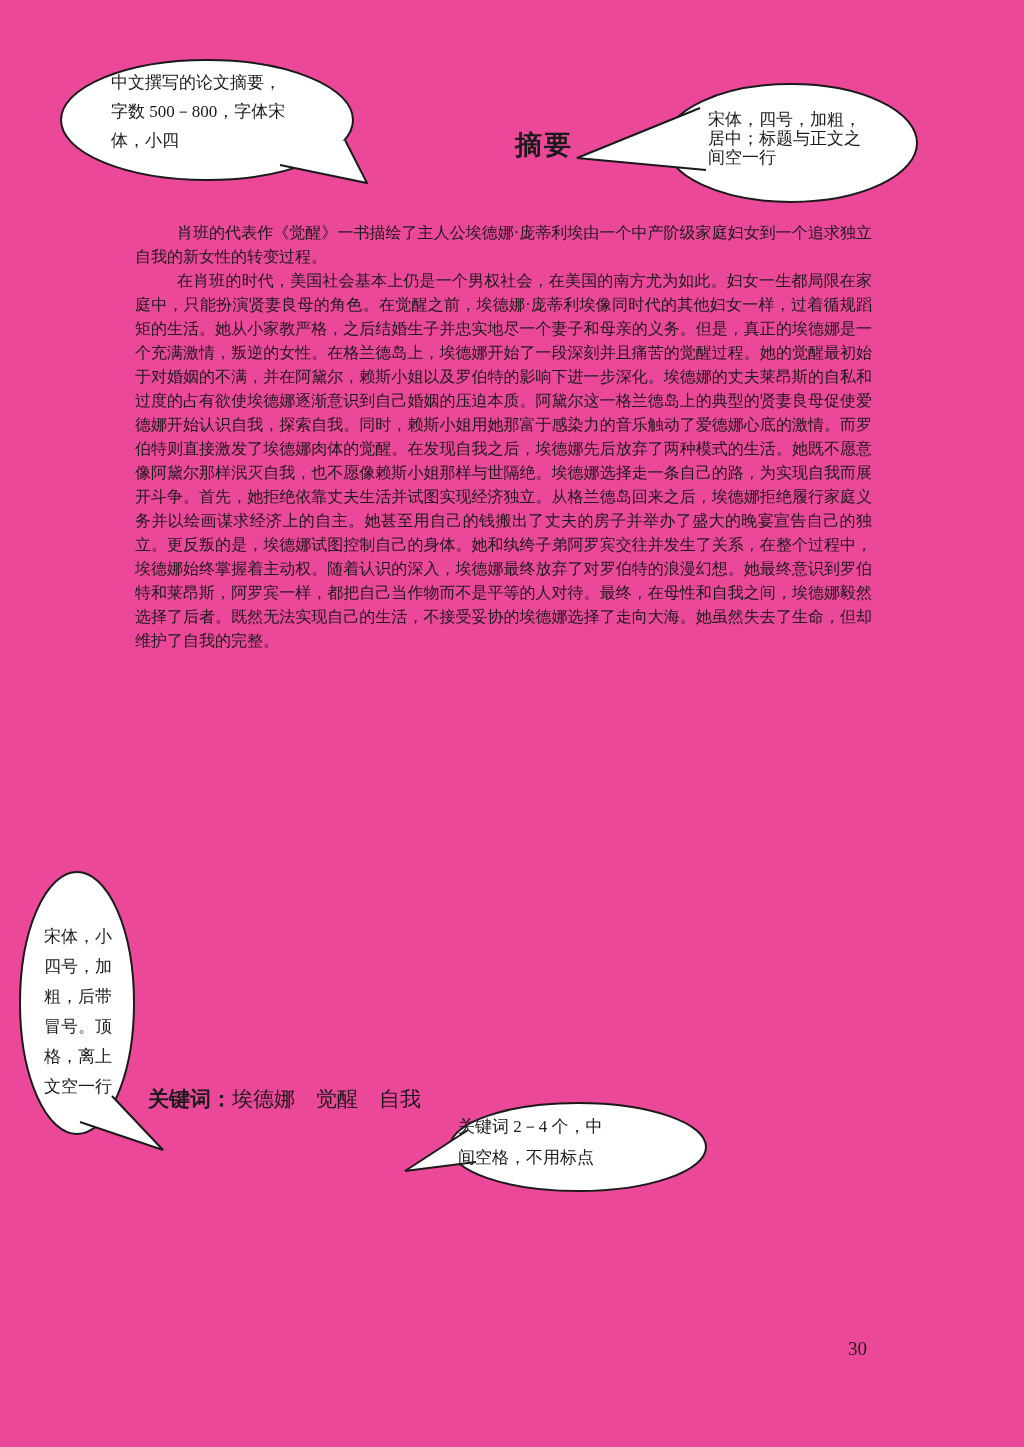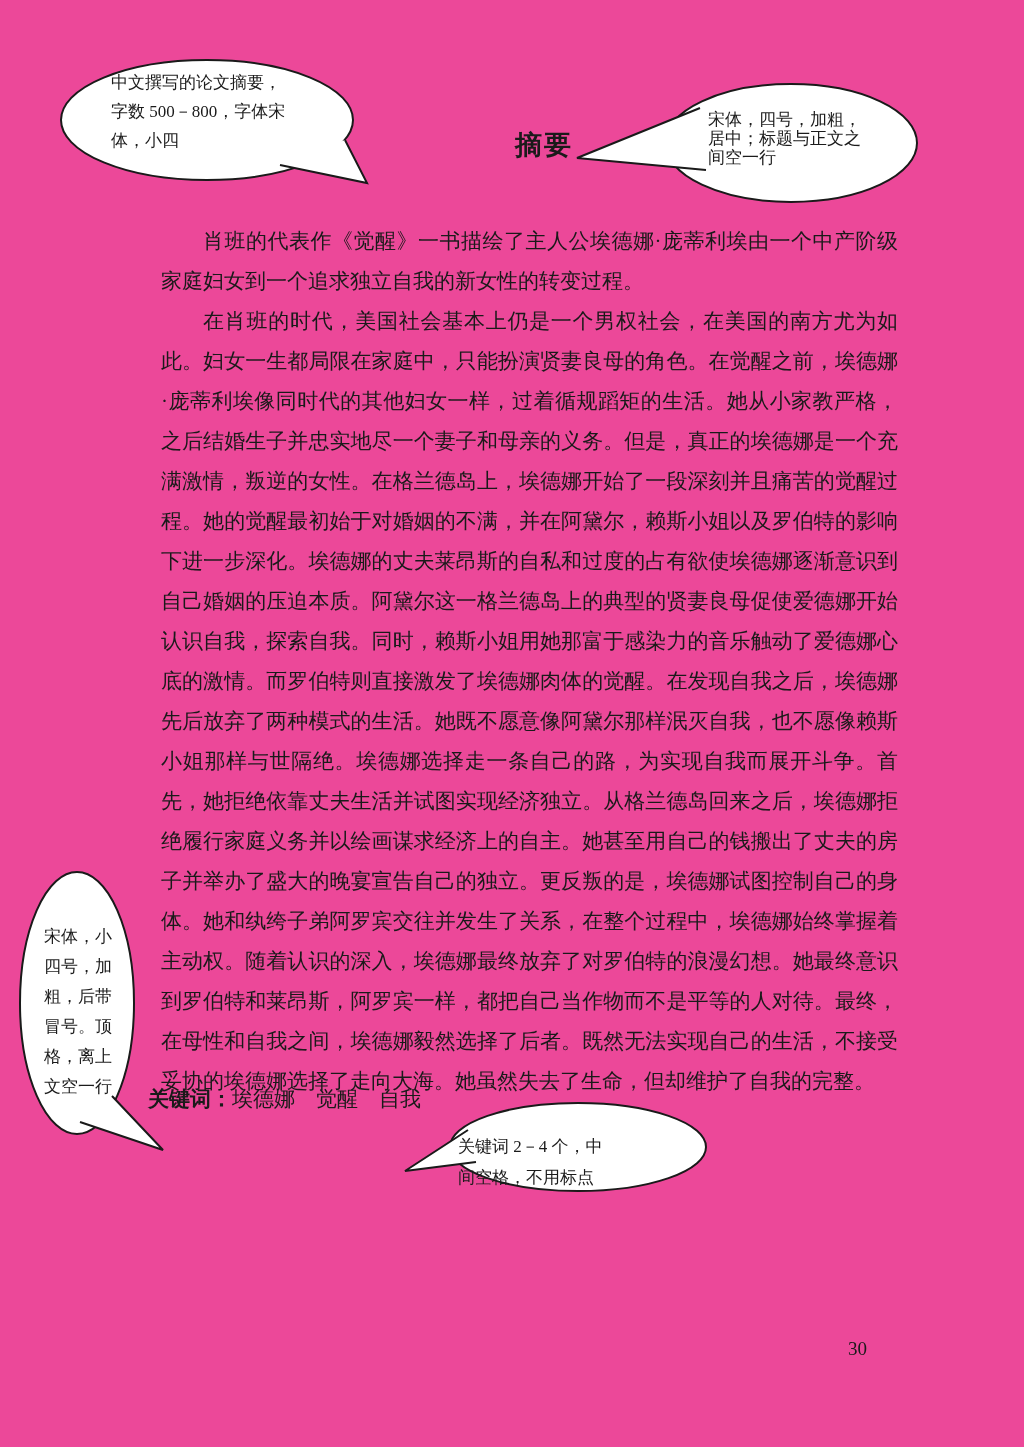--- a/index.html
+++ b/index.html
@@ -16,22 +16,22 @@
   
   .doc-title{
     left:0;top:127px;width:100%;
     text-align:center;
     font-size:27px;font-weight:bold;
     letter-spacing:2px;
     margin-left:32px;
   }
   
   .body-text{
-    left:161px;top:221px;width:737px;
-    font-size:21px;line-height:40px;
+    left:135px;top:221px;width:737px;
+    font-size:16px;line-height:24px;
     text-align:justify;
   }
   .body-text p{margin:0;text-indent:42px;}
   
   .keywords-row{
     left:148px;top:1084px;
     font-size:21px;line-height:30px;
     white-space:nowrap;
   }
   .keywords-row .kw-label{font-weight:bold;}
@@ -49,21 +49,21 @@
     color:#1b1b1b;
     word-break:break-all;
   }
   #callout-abstract{left:55px;top:52px;width:330px;height:150px;}
   #callout-abstract .callout-text{left:56px;top:16px;width:180px;line-height:29px;}
   #callout-title{left:565px;top:80px;width:360px;height:130px;}
   #callout-title .callout-text{left:143px;top:21px;width:162px;line-height:19px;margin-top:9px;}
   #callout-kwlabel{left:18px;top:868px;width:185px;height:295px;}
   #callout-kwlabel .callout-text{left:26px;top:30px;width:74px;line-height:30px;margin-top:24px;}
   #callout-kwnote{left:400px;top:1098px;width:315px;height:97px;}
-  #callout-kwnote .callout-text{left:58px;top:13px;width:155px;line-height:31px;margin-top:20px;}
+  #callout-kwnote .callout-text{left:58px;top:13px;width:155px;line-height:31px;}
 </style>
 </head>
 <body>
 
 <div class="page">
 
   <div class="callout" id="callout-abstract">
     <svg width="330" height="150" viewBox="0 0 330 150">
       <ellipse cx="152" cy="68" rx="146" ry="60" fill="#ffffff" stroke="#1a1a1a" stroke-width="2"></ellipse>
       <path d="M 225 113 L 312 131 L 290 88" fill="#ffffff" stroke="#1a1a1a" stroke-width="2" stroke-linejoin="miter"></path>

